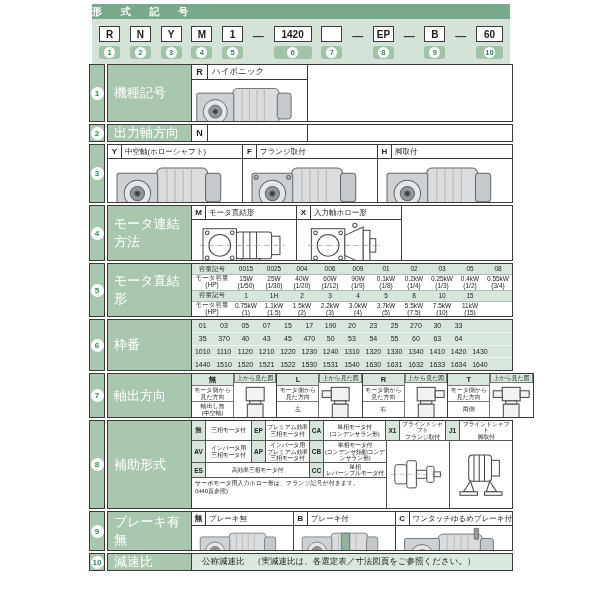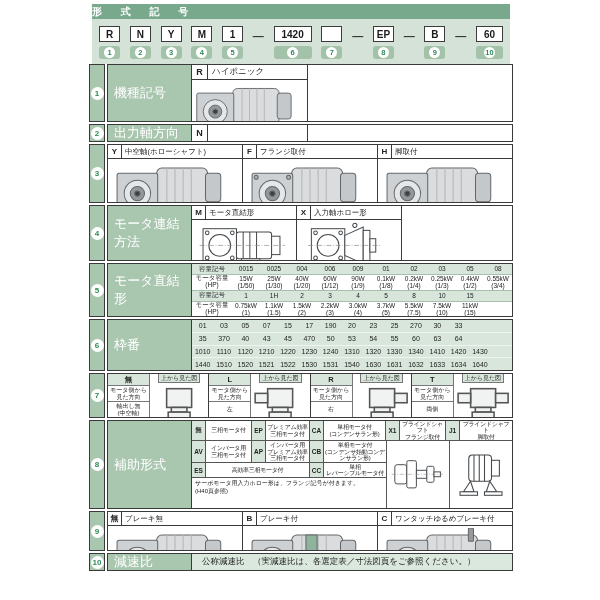--- a/index.html
+++ b/index.html
@@ -540,20 +540,21 @@
           </div>
       </div>
     </div>
   </div>
 
   <div class="trow h-r7">
     <div class="numcol">
         <span class="circ">7</span>
       </div>
     <div class="tbody">
+      <div class="tlabel">軸出方向</div>
       <div class="tcontent groups">
         <div class="dir-group">
           <div class="dir-left">
             <div class="dir-code">無</div>
             <div class="dir-view">モータ側から
 見た方向</div>
             <div class="dir-dir">軸出し無
 (中空軸)</div>
           </div>
           <div class="dir-right">
@@ -718,20 +719,21 @@
         </div>
       </div>
     </div>
   </div>
 
   <div class="trow h-r9">
     <div class="numcol">
         <span class="circ">9</span>
       </div>
     <div class="tbody">
+      <div class="tlabel">ブレーキ有無</div>
       <div class="tcontent groups">
         <div class="group">
           <div class="g-head">
             <span class="g-code">無</span>
             <span class="g-desc">ブレーキ無</span>
           </div>
           <div class="g-img">
               <svg viewBox="0 0 120 62" width="100%" height="100%">
 <g stroke="#63676a" stroke-width="1" stroke-linejoin="round">
 <rect x="46" y="47" width="30" height="7" fill="#b7bbbd"></rect>

